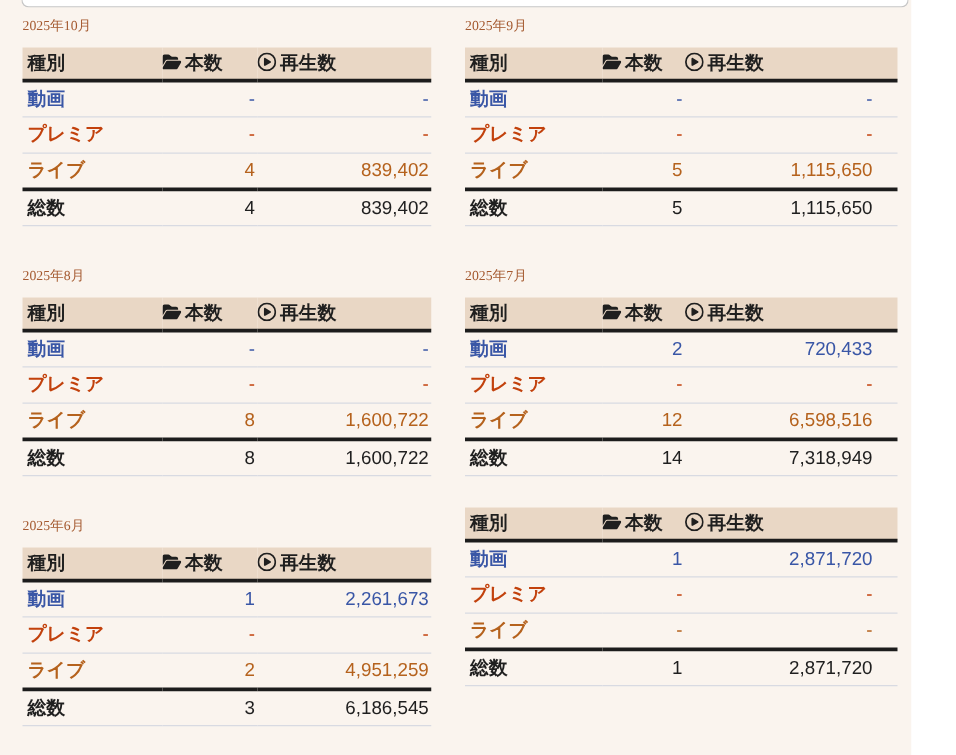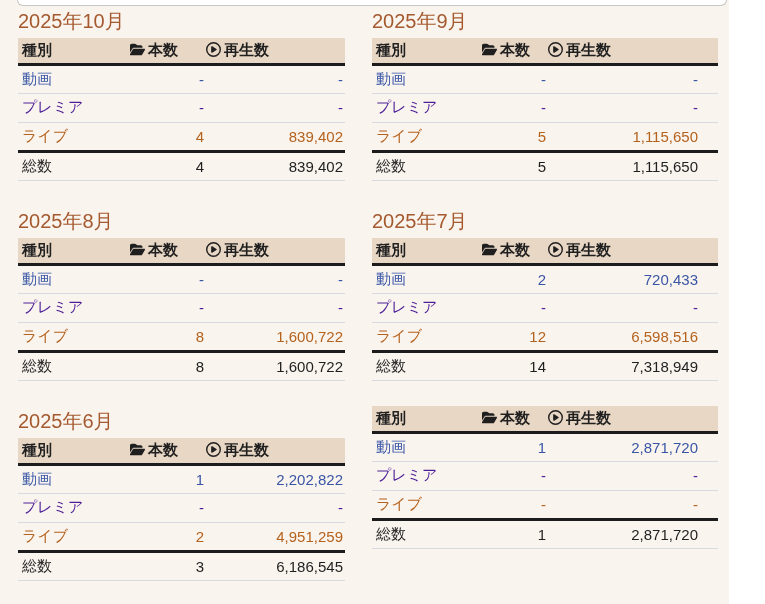--- a/index.html
+++ b/index.html
@@ -3,40 +3,40 @@
 <meta charset="utf-8">
 <style>
   * { margin:0; padding:0; box-sizing:border-box; }
   html,body { width:765px; height:604px; background:#ffffff; overflow:hidden;
     font-family:"Liberation Sans","DejaVu Sans",sans-serif; }
   .content { width:729px; height:604px; background:#faf4ee; padding-left:18px; }
   .top-box { width:710px; height:6px; margin-left:-1px; background:#ffffff;
     border:1px solid #c6c6c6; border-top:none; border-radius:0 0 6px 6px; }
   .grid { display:grid; grid-template-columns:327px 346px; column-gap:27px; }
   .section { height:200px; }
-  .month-title { color:#a4592f; font-size:20px; font-weight:400;
-    line-height:20px; margin:5px 0 7px 0; }
+  .month-title { color:#a4592f; font-size:11px; font-weight:400;
+    line-height:20px; margin:5px 0 7px 0;font-family:Liberation Serif, serif; }
   table { border-collapse:collapse; table-layout:fixed; }
   .t-left  { width:327px; }
   .t-right { width:346px; }
   .t-left  col.c1{width:112px} .t-left  col.c2{width:76px} .t-left  col.c3{width:139px}
   .t-right col.c1{width:110px} .t-right col.c2{width:66px} .t-right col.c3{width:170px}
   th { background:#e9d7c5; height:26px; font-size:15px; font-weight:700;
     color:#1f1f1f; text-align:left; padding-right:2px; white-space:nowrap; }
   th.first { text-align:left; padding-left:4px; }
   thead tr { border-bottom:3px solid #1c1c1c;padding-left:44px; }
   td { height:29px; font-size:15px; border-bottom:1px solid #d8dae2;
     white-space:nowrap; }
-  td.label { font-weight:400; padding-left:4px; text-align:left; }
+  td.label { font-weight:700; padding-left:4px; text-align:left; }
   td.num { text-align:right; font-weight:400; padding-right:2px; }
   .t-right th:last-child, .t-right td:last-child { padding-right:20px; }
   tr.row-live { border-bottom:3px solid #1c1c1c; }
   tr.row-live td { border-bottom:none; }
   .row-video  td { color:#3956a6; }
-  .row-premiere td { color:#4c1d95; }
+  .row-premiere td { color:#c2410c; }
   .row-live   td { color:#b5621d; }
   .row-total  td { color:#1f1f1f;margin-top:16px; }
   .hicon { width:15px; height:15px; vertical-align:-2px; margin-right:3px;
     fill:#1f1f1f; }
 </style>
 </head>
 <body>
 
 <div class="content">
   <div class="top-box"></div>
@@ -233,21 +233,21 @@
                 </svg><span>本数</span></th>
           <th><svg class="hicon" viewBox="0 0 512 512">
                   <path d="M464 256A208 208 0 1 0 48 256a208 208 0 1 0 416 0zM0 256a256 256 0 1 1 512 0A256 256 0 1 1 0 256zM188.3 147.1c7.6-4.2 16.8-4.1 24.3 .5l144 88c7.1 4.4 11.5 12.1 11.5 20.5s-4.4 16.1-11.5 20.5l-144 88c-7.4 4.5-16.7 4.7-24.3 .5s-12.3-12.2-12.3-20.9V168c0-8.7 4.7-16.7 12.3-20.9z"></path>
                 </svg><span>再生数</span></th>
         </tr>
       </thead>
       <tbody>
         <tr class="row-video">
           <td class="label">動画</td>
           <td class="num">1</td>
-          <td class="num">2,202,822</td>
+          <td class="num">2,261,673</td>
         </tr>
         <tr class="row-premiere">
           <td class="label">プレミア</td>
           <td class="num">-</td>
           <td class="num">-</td>
         </tr>
         <tr class="row-live">
           <td class="label">ライブ</td>
           <td class="num">2</td>
           <td class="num">4,951,259</td>

